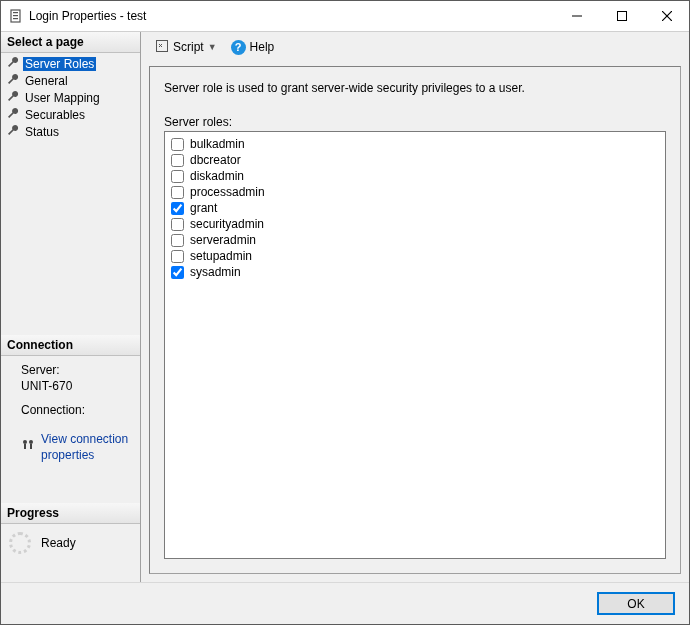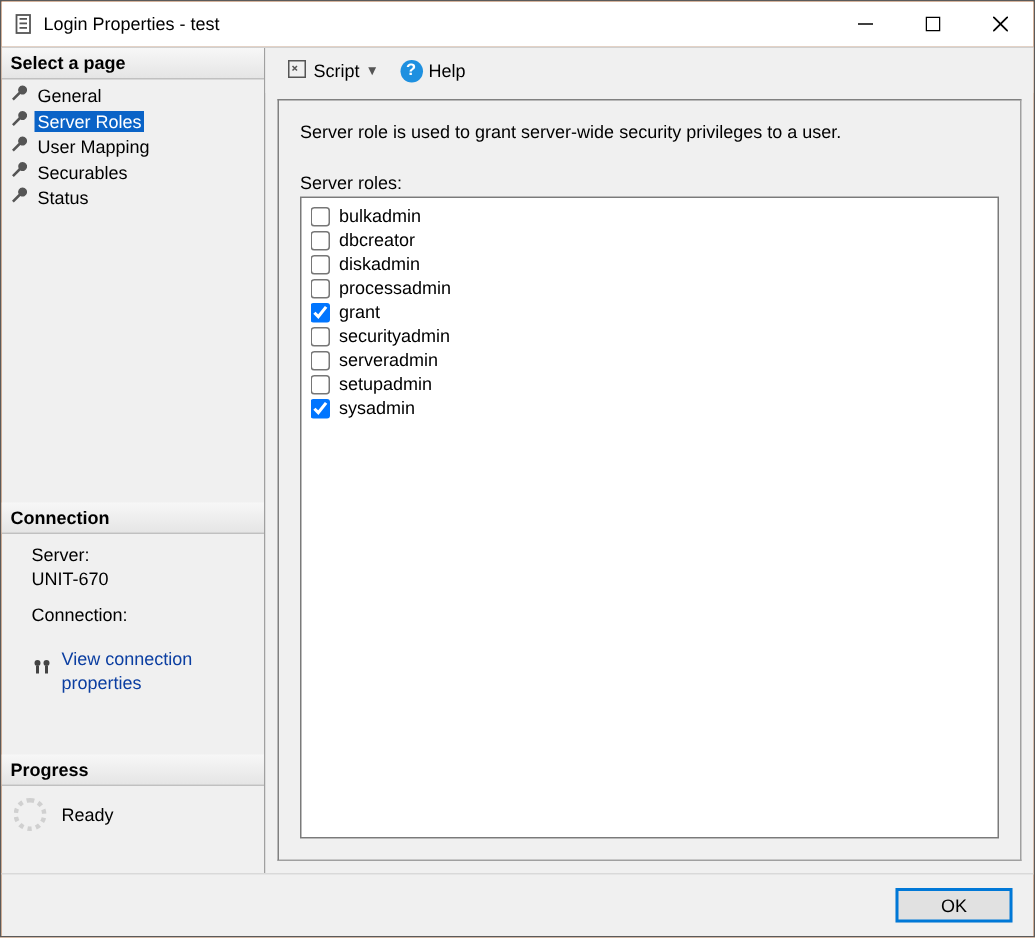--- a/index.html
+++ b/index.html
@@ -27,21 +27,21 @@
     cursor: default;
   }
   .body {
     flex: 1;
     display: flex;
     background: #f0f0f0;
     border-top: 1px solid #d0d0d0;
     overflow: hidden;
   }
   .sidebar {
-    width: 176px;
+    width: 140px;
     display: flex; flex-direction: column;
     border-right: 1px solid #a0a0a0;
   }
   .side-section-head {
     background: linear-gradient(#f7f7f7, #e5e5e5);
     border-bottom: 1px solid #c0c0c0;
     padding: 3px 6px;
     font-weight: bold;
     font-size: 12px;
   }
@@ -167,31 +167,31 @@
             <line x1="10" y1="0" x2="0" y2="10" stroke="#000" stroke-width="1.2"></line>
           </svg>
       </div>
     </div>
   </div>
 
   <div class="body">
     <div class="sidebar">
       <div class="side-section-head">Select a page</div>
       <div class="page-list" id="page-list">
+          <div class="page-item selected">
+            <span class="wrench"><svg width="12" height="12" viewBox="0 0 12 12">
+                <path d="M8 1a3 3 0 0 0-2.6 4.4L1 9.8l1.2 1.2 4.4-4.4A3 3 0 1 0 8 1z" fill="#555"></path>
+              </svg></span>
+            <span class="page-label">Server Roles</span>
+          </div>
           <div class="page-item">
             <span class="wrench"><svg width="12" height="12" viewBox="0 0 12 12">
                 <path d="M8 1a3 3 0 0 0-2.6 4.4L1 9.8l1.2 1.2 4.4-4.4A3 3 0 1 0 8 1z" fill="#555"></path>
               </svg></span>
             <span class="page-label">General</span>
-          </div>
-          <div class="page-item selected">
-            <span class="wrench"><svg width="12" height="12" viewBox="0 0 12 12">
-                <path d="M8 1a3 3 0 0 0-2.6 4.4L1 9.8l1.2 1.2 4.4-4.4A3 3 0 1 0 8 1z" fill="#555"></path>
-              </svg></span>
-            <span class="page-label">Server Roles</span>
           </div>
           <div class="page-item">
             <span class="wrench"><svg width="12" height="12" viewBox="0 0 12 12">
                 <path d="M8 1a3 3 0 0 0-2.6 4.4L1 9.8l1.2 1.2 4.4-4.4A3 3 0 1 0 8 1z" fill="#555"></path>
               </svg></span>
             <span class="page-label">User Mapping</span>
           </div>
           <div class="page-item">
             <span class="wrench"><svg width="12" height="12" viewBox="0 0 12 12">
                 <path d="M8 1a3 3 0 0 0-2.6 4.4L1 9.8l1.2 1.2 4.4-4.4A3 3 0 1 0 8 1z" fill="#555"></path>

